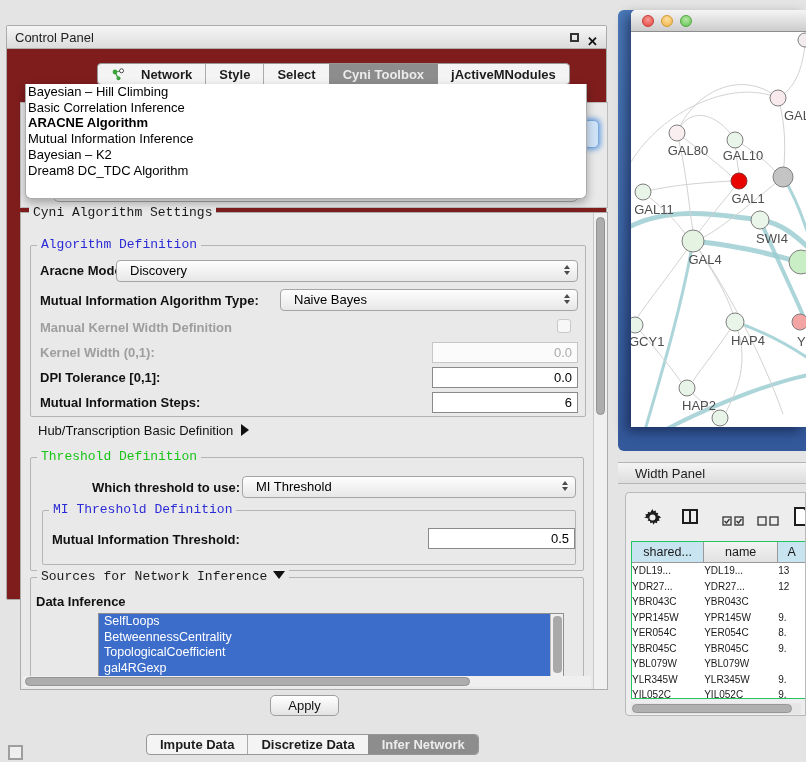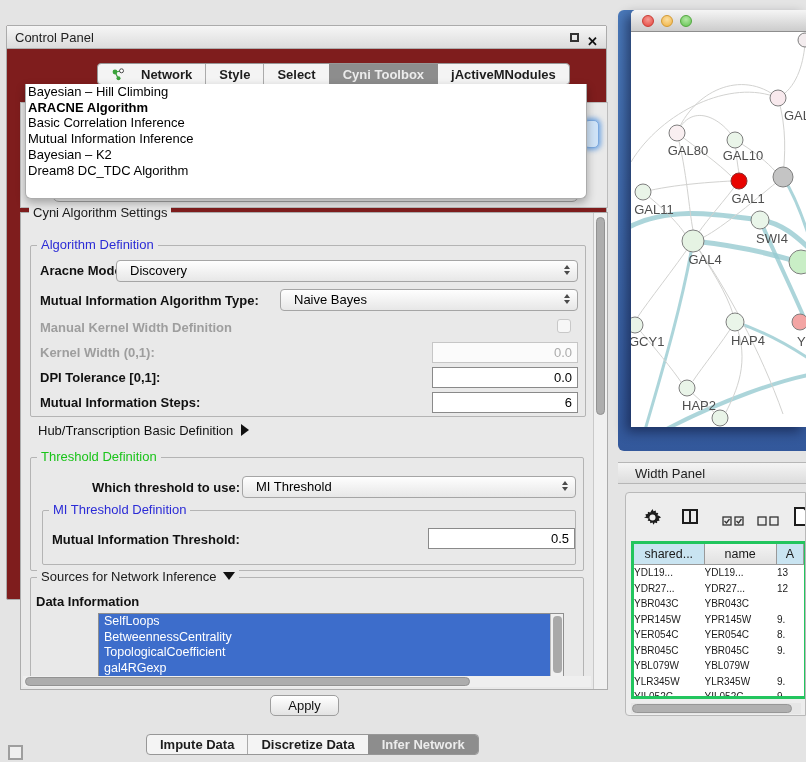--- a/index.html
+++ b/index.html
@@ -41,21 +41,21 @@
   .behind-combo { position:absolute; left:45px; top:150px; width:527px; height:26px;
         border:1px solid #A6A6A6; border-radius:7px; background:#F1F1F1; z-index:6;
         font-size:13px; line-height:24px; color:#BDBDBD; padding-left:14px; overflow:hidden; }
   .focus-combo { position:absolute; left:577px; top:94px; width:15px; height:28px;
         border:1px solid #7CA9DE; border-radius:5px; background:#CFE3F7; z-index:7;
         box-shadow:0 0 5px 2px rgba(95,155,225,.85); }
 
   
   .settings { position:absolute; left:13px; top:186px; width:588px; height:478px;
         border:1px solid #ACACAC; background:#E9E9E9; z-index:8; }
-  .chip { position:absolute; background:#E9E9E9; padding:0 4px; font-size:13px; z-index:9; white-space:nowrap; }
+  .chip { position:absolute; background:#E9E9E9; padding:0 4px; font-size:13px; z-index:9; white-space:nowrap;font-family:Liberation Mono, monospace; }
   .groupbox { position:absolute; border:1px solid #B4B4B4; border-radius:2px; }
   .t-blue { color:#2B2BD6; }
   .t-green { color:#19C419; }
   .lbl { position:absolute; font-size:13px; font-weight:bold; color:#111; white-space:nowrap; }
   .lbl.dis { color:#9E9E9E; }
   .combo { position:absolute; height:22px; border:1px solid #A5A5A5; border-radius:4px;
         background:linear-gradient(#FEFEFE,#E7E7E7); font-size:13px; line-height:20px;
         padding-left:13px; color:#000; }
   .combo .arrows { position:absolute; right:7px; top:4px; display:flex; flex-direction:column; gap:2px; }
   .arr-up { width:0; height:0; border-left:3.5px solid transparent; border-right:3.5px solid transparent;
@@ -108,21 +108,21 @@
   .canvas svg { display:block; }
 
   
   .tpanel-title { position:absolute; left:618px; top:462px; width:188px; height:22px;
         background:linear-gradient(#F4F4F4,#DDDDDD); border-top:1px solid #B6B6B6;
         border-bottom:1px solid #B6B6B6; font-size:13px; line-height:22px; padding-left:17px; color:#222; }
   .tpanel { position:absolute; left:625px; top:492px; width:181px; height:224px;
         background:#EDEDED; border:1px solid #B9B9B9; border-radius:4px 0 0 4px; overflow:hidden; }
   .ticon { position:absolute; top:16px; }
   .ttable { position:absolute; left:5px; top:48px; width:176px; height:158px;
-        background:#fff; border:3px solid #22c55e; overflow:hidden; }
+        background:#fff; border:1px solid #22c55e; overflow:hidden; }
   .thead { display:flex; height:21px; border-bottom:1px solid #999; }
   .th { font-size:12.5px; font-weight:normal; text-align:center; line-height:20px;
         border-right:1px solid #999; overflow:hidden; white-space:nowrap; }
   .th.blue { background:#C9E4F1; }
   .th.gray { background:linear-gradient(#F3F3F3,#E1E1E1); }
   .trow { display:flex; height:15.5px; }
   .td { font-size:10px; line-height:15.5px; overflow:hidden; white-space:nowrap; }
   .t-hscroll { position:absolute; left:5px; top:210px; width:170px; height:11px; background:#E6E6E6; }
   .t-hthumb { position:absolute; left:1px; top:1px; width:160px; height:9px;
         background:#B0B0B0; border:1px solid #979797; border-radius:5px; }
@@ -165,22 +165,22 @@
       </div>
   </div>
 
   <div class="behind-group"></div>
   <div class="behind-combo">galFiltered.sif default node</div>
   <div class="focus-combo"></div>
 
   <div class="dd">
     <div id="dd-items">
         <div class="dd-item">Bayesian – Hill Climbing</div>
+        <div class="dd-item">Basic Correlation Inference</div>
         <div class="dd-item bold">ARACNE Algorithm</div>
-        <div class="dd-item">Basic Correlation Inference</div>
         <div class="dd-item">Mutual Information Inference</div>
         <div class="dd-item">Bayesian – K2</div>
         <div class="dd-item">Dream8 DC_TDC Algorithm</div>
       </div>
   </div>
 
   <div class="settings">
 
     <div class="groupbox" style="left:9px; top:32px; width:556px; height:172px;"></div>
 
@@ -227,21 +227,21 @@
           <span class="arr-up"></span>
           <span class="arr-dn"></span>
         </span>
     </div>
 
     <div class="groupbox" style="left:21px; top:297px; width:534px; height:55px;"></div>
     <div class="lbl" style="left:31px; top:319px;">Mutual Information Threshold:</div>
     <div class="field" style="left:407px; top:315px; width:147px;">0.5</div>
 
     <div class="groupbox" style="left:9px; top:364px; width:554px; height:110px;"></div>
-    <div class="lbl" style="left:15px; top:381px;">Data Information</div>
+    <div class="lbl" style="left:15px; top:381px;">Data Inference</div>
     <div class="attr-list">
       <div id="attr-items">
           <div class="attr-item">SelfLoops</div>
           <div class="attr-item">BetweennessCentrality</div>
           <div class="attr-item">TopologicalCoefficient</div>
           <div class="attr-item">gal4RGexp</div>
         </div>
       <div class="attr-vscroll">
           <div class="attr-vthumb"></div>
         </div>

